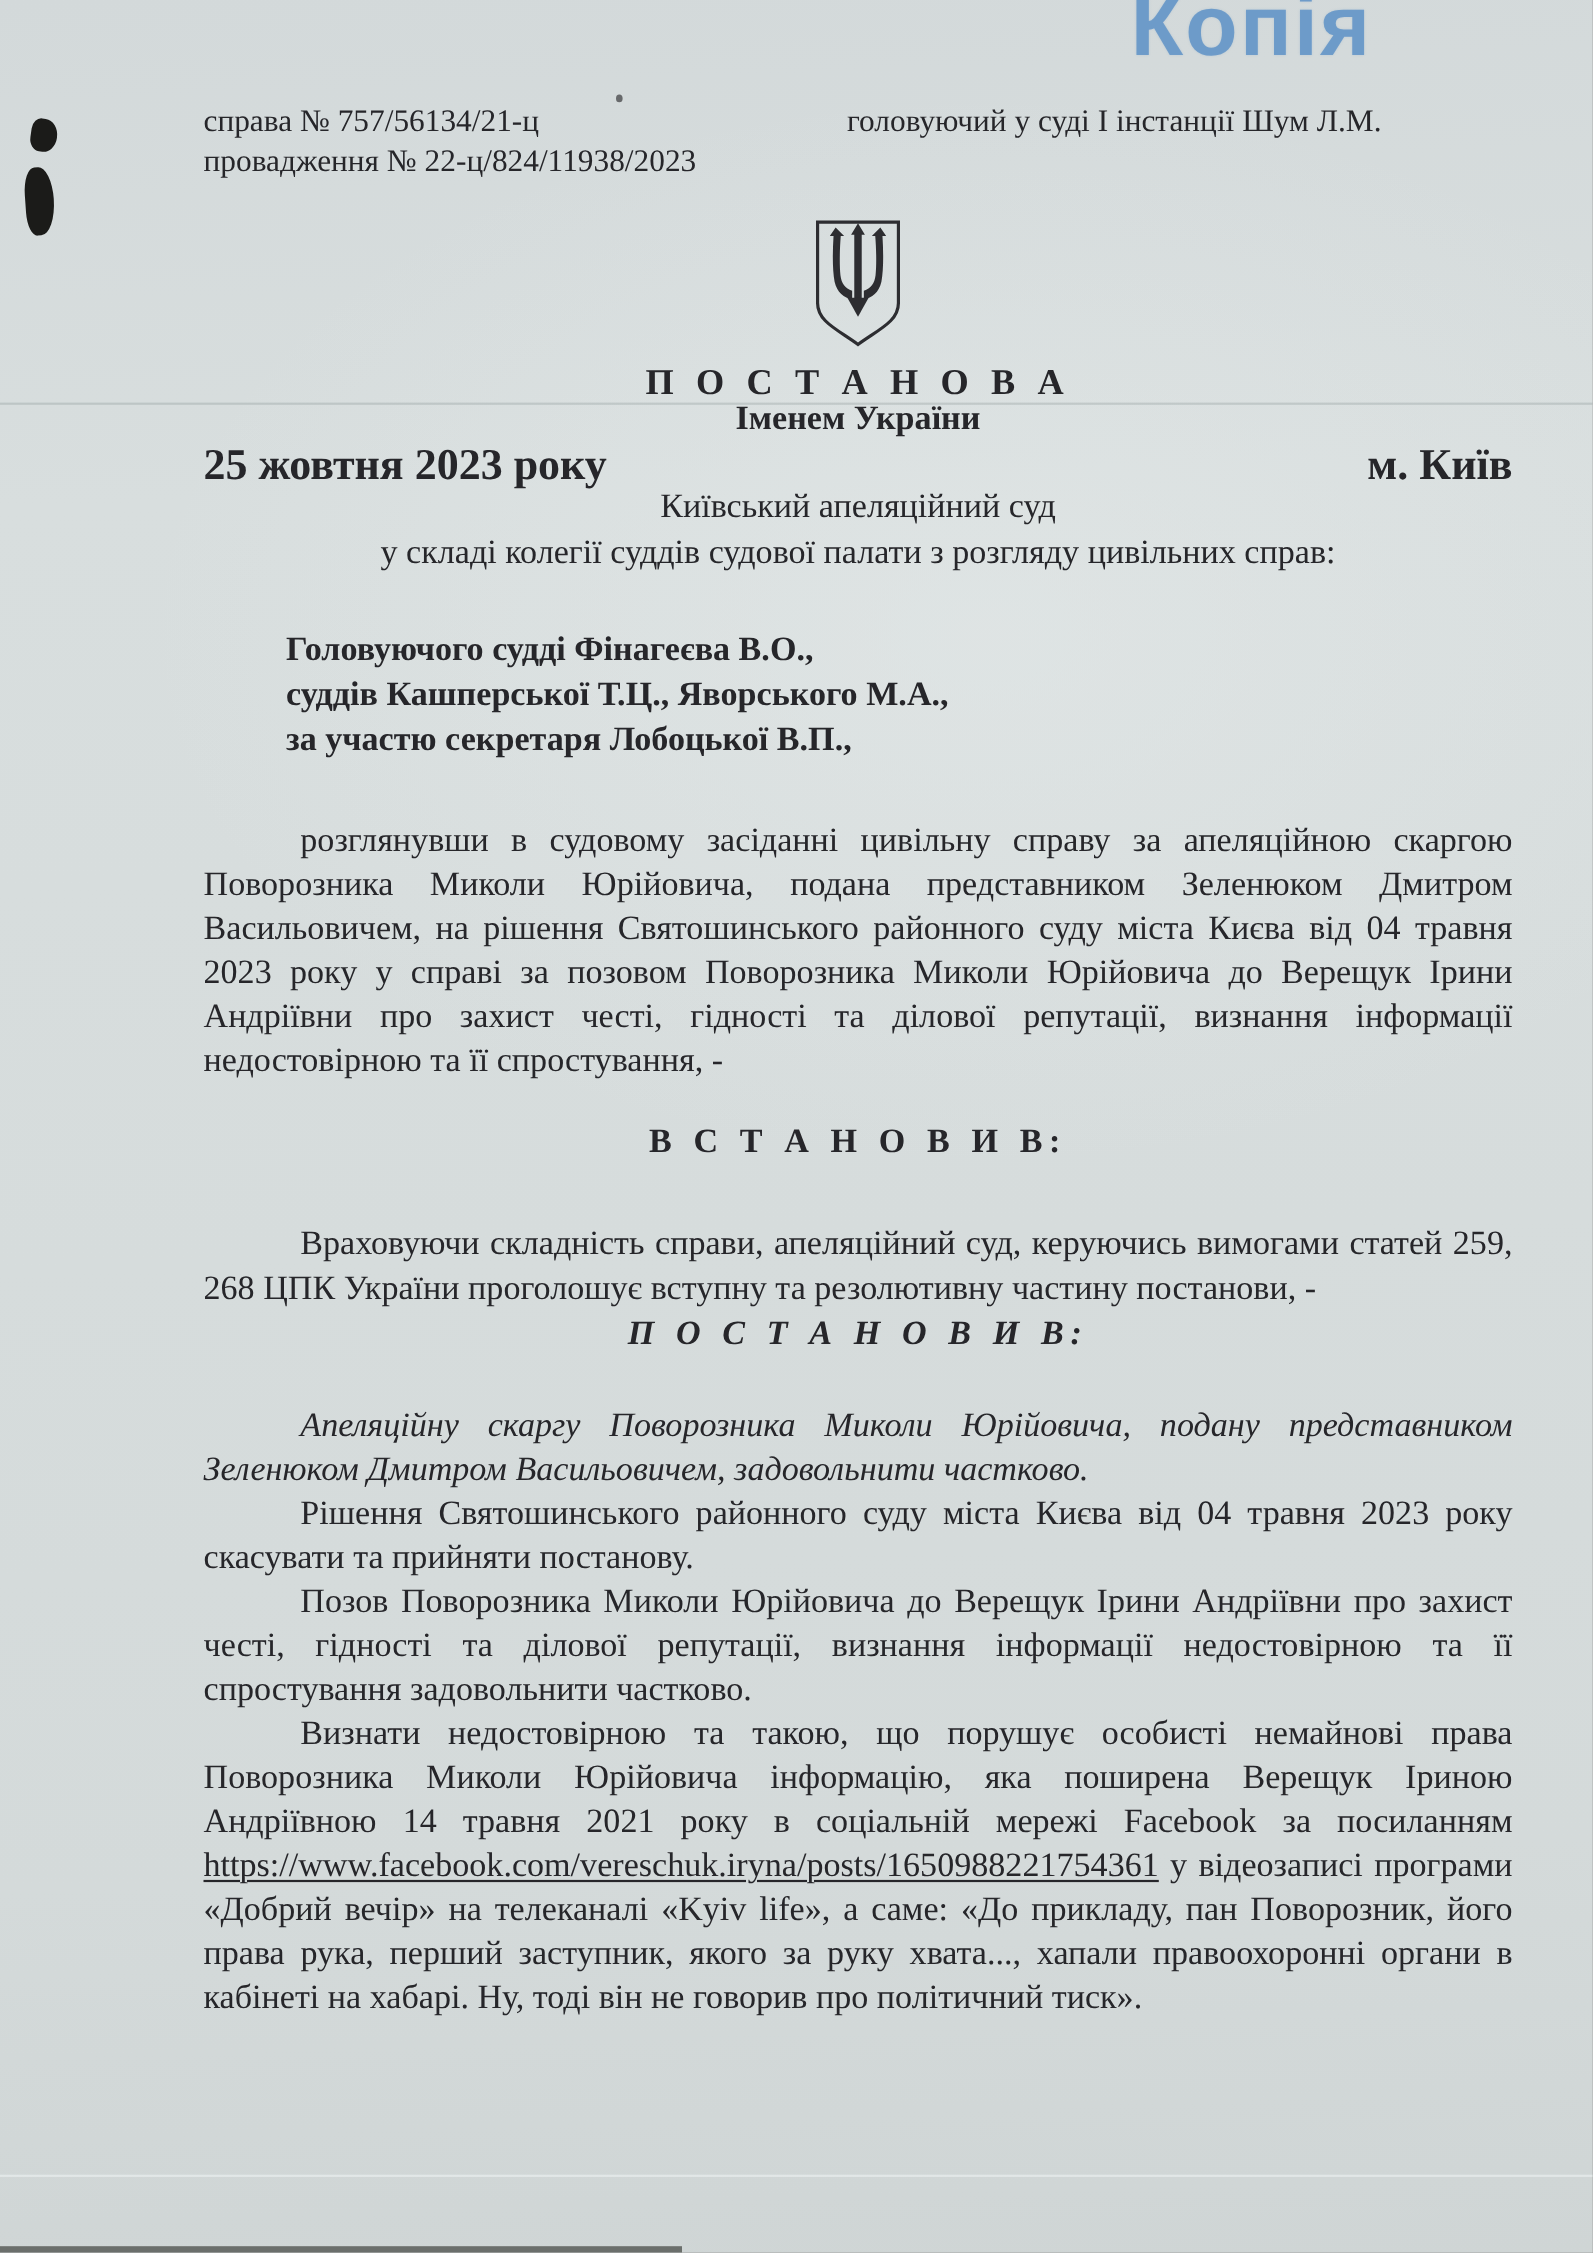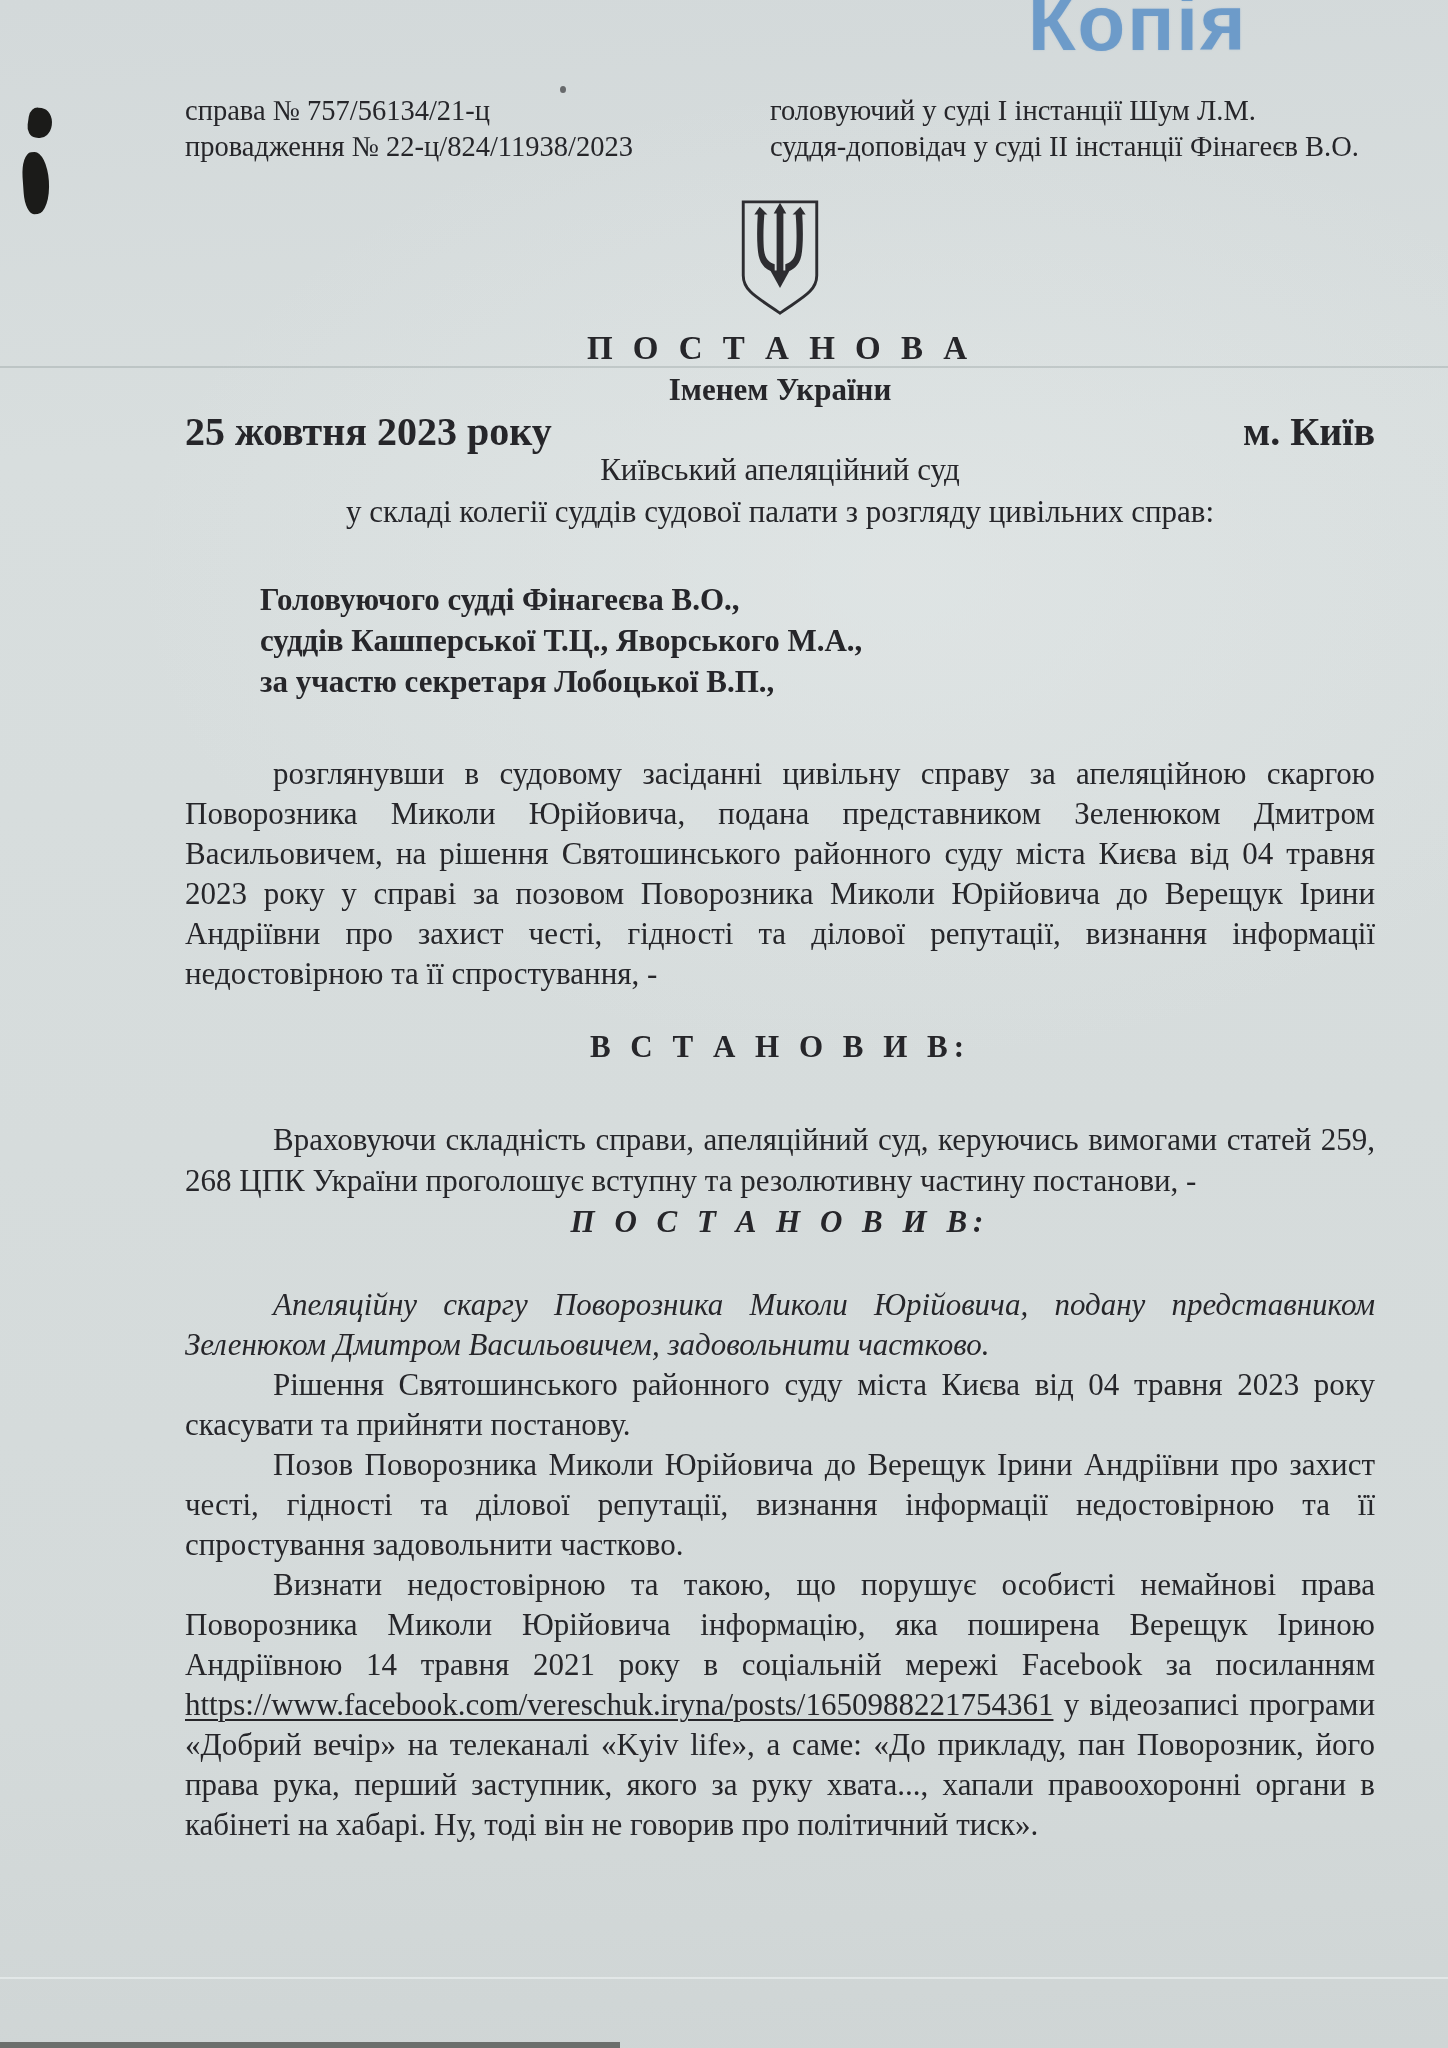--- a/index.html
+++ b/index.html
@@ -22,21 +22,21 @@
     text-shadow:0 0 2px rgba(88,142,197,.25);
   }
   
   .hdr{display:flex;margin-top:92px;line-height:36px;font-size:28.5px;}
   .hdr-left{width:585px;flex:0 0 585px;}
   .hdr-right{flex:1;}
   
   .emblem{display:block;margin:34px auto 0;width:86px;height:118px;}
   
   .doc-title{margin-top:14px;text-align:center;font-weight:700;font-size:33px;line-height:34px;letter-spacing:6px;}
-  .doc-subtitle{margin-top:10px;text-align:center;font-weight:700;font-size:31px;line-height:30px;}
+  .doc-subtitle{text-align:center;font-weight:700;font-size:31px;line-height:30px;}
   .date-row{display:flex;justify-content:space-between;margin-top:12px;font-weight:700;font-size:40px;line-height:30px;}
   .court-name{margin-top:8px;text-align:center;line-height:30px;}
   .composition{margin-top:12px;text-align:center;line-height:30px;}
   .panel{margin-top:52px;margin-left:75px;font-weight:700;line-height:41px;}
   .para{margin:0;text-align:justify;line-height:40px;text-indent:88px;}
   .preamble{margin-top:52px;}
   .sec-heading{text-align:center;font-weight:700;font-size:31px;line-height:34px;letter-spacing:6px;}
   .h-ustanovyv{margin-top:36px;}
   .p-ustanovyv{margin-top:55px;line-height:41px;}
   .h-postanovyv{margin-top:4px;font-style:italic;}
@@ -67,21 +67,20 @@
 
   <div class="content">
 
     <div class="hdr">
       <div class="hdr-left">
         <div>справа № 757/56134/21-ц</div>
         <div>провадження № 22-ц/824/11938/2023</div>
       </div>
       <div class="hdr-right">
         <div>головуючий у суді І інстанції Шум Л.М.</div>
-        <div>суддя-доповідач у суді ІІ інстанції Фінагеєв В.О.</div>
       </div>
     </div>
 
     <svg class="emblem" viewBox="0 0 88 122" xmlns="http://www.w3.org/2000/svg">
       <path d="M6 3 H82 V79 C82 96 65 103 44 118 C23 103 6 96 6 79 Z" fill="none" stroke="#2d2d31" stroke-width="3"></path>
       <path fill="#2d2d31" d="M44 4 L37.5 15 L40.5 15 L40.5 78 L47.5 78 L47.5 15 L50.5 15 Z"></path>
       <path fill="#2d2d31" d="M23 8 L17.5 16 L21 16 C20 32 20 49 22 59 C24.2 69 31 74.5 38.5 75.5 L38.5 67.5 C32 65.5 28.5 61 27.5 53 C26.5 43 26.8 28 27.8 16 L31 16 Z"></path>
       <path fill="#2d2d31" d="M65 8 L70.5 16 L67 16 C68 32 68 49 66 59 C63.8 69 57 74.5 49.5 75.5 L49.5 67.5 C56 65.5 59.5 61 60.5 53 C61.5 43 61.2 28 60.2 16 L57 16 Z"></path>
       <path fill="#2d2d31" d="M34 74 H54 L44 92 Z"></path>
     </svg>

